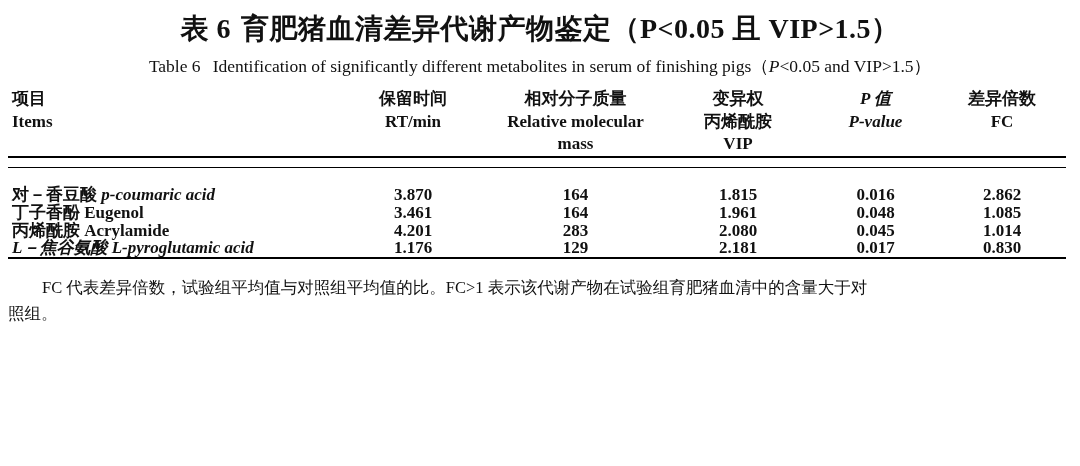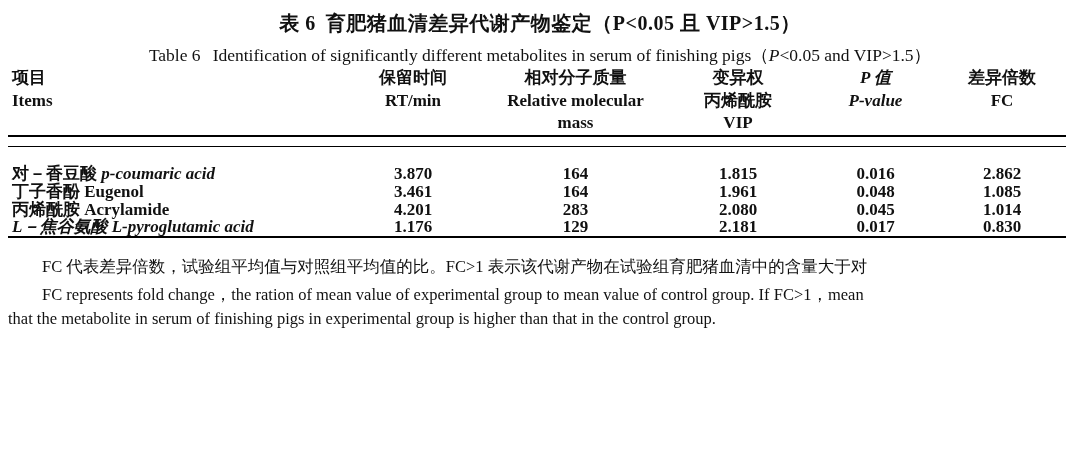--- a/index.html
+++ b/index.html
@@ -16,33 +16,34 @@
   }
   .page {
     width: 1080px;
     height: 466px;
     position: relative;
     box-sizing: border-box;
     padding: 6px 8px 0 8px;
   }
   .title-cn {
     text-align: center;
-    font-size: 20px;
+    font-size: 28px;
     font-weight: bold;
     letter-spacing: 0.5px;
     margin-top: 4px;
     margin-bottom: 6px;
     white-space: nowrap;
   }
   .title-cn .tnum {
     margin-right: 10px;
   }
   .title-en {
     text-align: center;
     font-size: 17.5px;
+    margin-bottom: 10px;
     white-space: nowrap;
   }
   .title-en .tlabel {
     margin-right: 12px;
   }
   .italic { font-style: italic; }
 
   table.tbl {
     width: 1058px;
     border-collapse: collapse;
@@ -218,20 +219,17 @@
 
     <tbody>
         <tr class="rule-bot">
           <td colspan="6"></td>
         </tr>
   </tbody>
     </table>
 
   <div class="note">
     <p class="indent">FC 代表差异倍数，试验组平均值与对照组平均值的比。FC&gt;1 表示该代谢产物在试验组育肥猪血清中的含量大于对</p>
+    <p>照组。</p>
   </div>
 
-  <div class="note-en">
-    <p class="indent">FC represents fold change，the ration of mean value of experimental group to mean value of control group. If FC&gt;1，mean</p>
-    <p>that the metabolite in serum of finishing pigs in experimental group is higher than that in the control group.</p>
-  </div>
 
 </div>
 
 </body></html>

